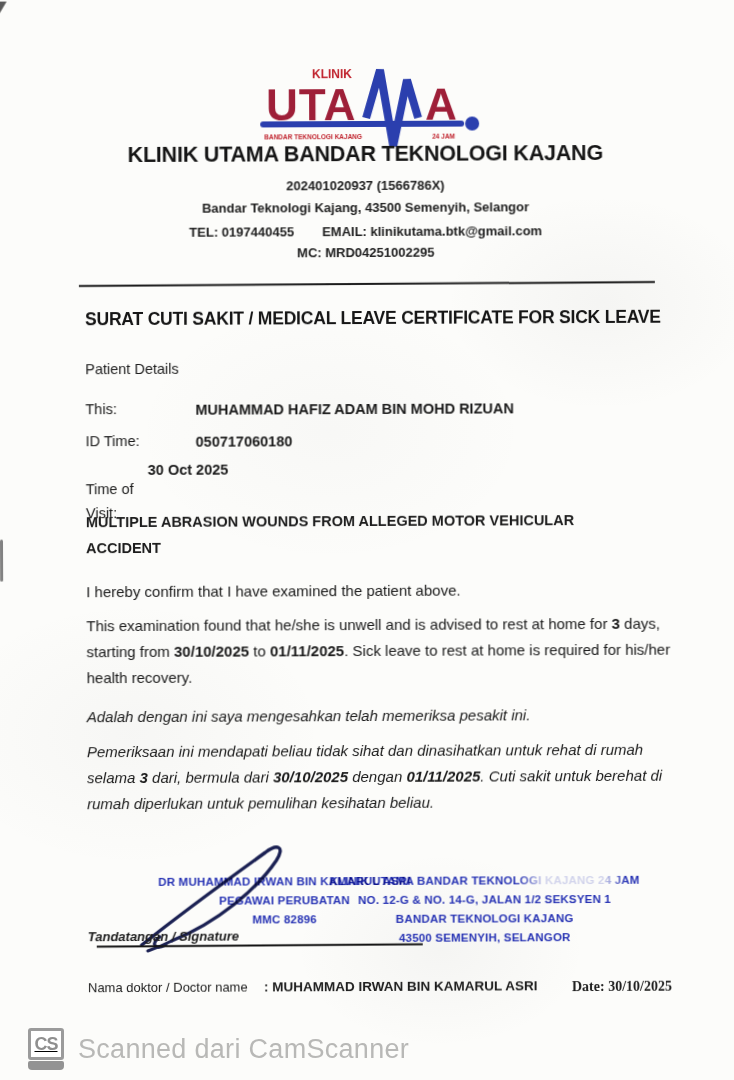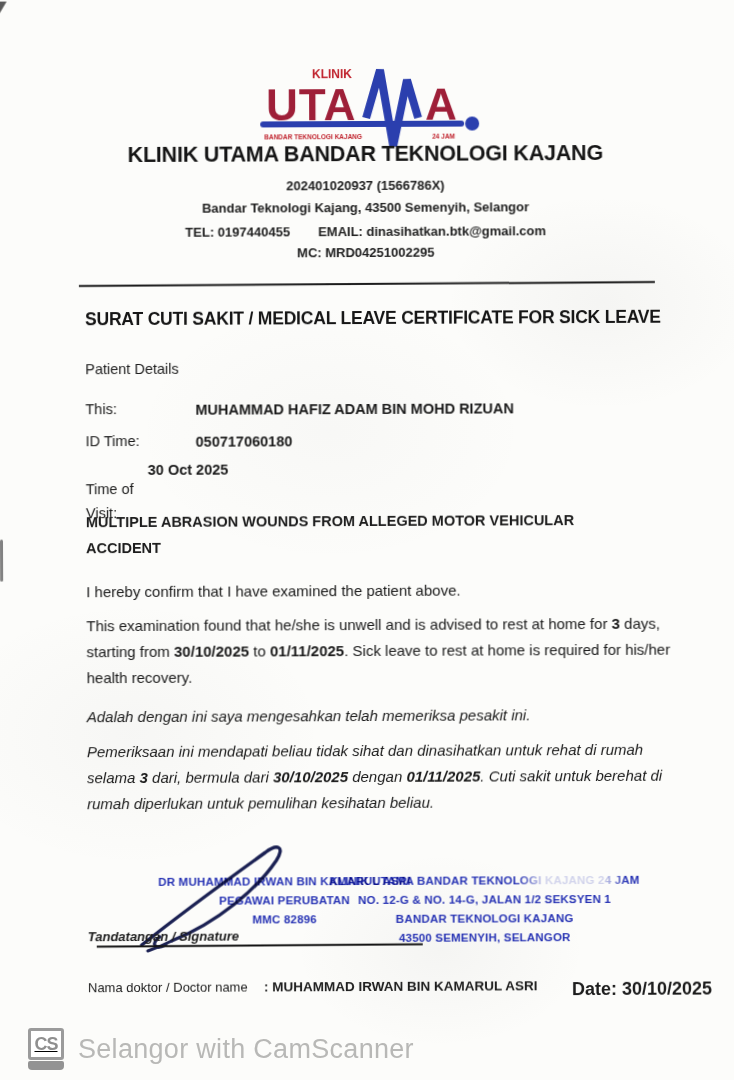--- a/index.html
+++ b/index.html
@@ -77,21 +77,21 @@
   .stamp-clinic .l1{white-space:nowrap;
     -webkit-mask-image:linear-gradient(90deg,#000 0 60%,rgba(0,0,0,.2) 68% 86%,#000 93%);
             mask-image:linear-gradient(90deg,#000 0 60%,rgba(0,0,0,.2) 68% 86%,#000 93%);}
   .signature-svg{position:absolute;left:118px;top:838px;mix-blend-mode:multiply;}
 
   .sig-line{position:absolute;left:95px;top:944px;width:326px;height:2.2px;background:#141414;
     transform:rotate(-0.2deg);}
   .sig-label{position:absolute;left:86px;top:928px;font-size:13px;font-weight:600;color:#1c1c1c;font-style:italic;}
   .doctor-row{position:absolute;left:86px;top:979px;font-size:13px;color:#1c1c1c;font-weight:500;}
   .doctor-row .dval{position:absolute;left:176px;top:0;font-weight:bold;font-size:13.5px;white-space:nowrap;}
-  .date-label{position:absolute;left:570px;top:980px;font-size:18px;font-weight:bold;color:#1c1c1c;white-space:nowrap;}
+  .date-label{position:absolute;left:570px;top:980px;font-size:14px;font-weight:bold;color:#1c1c1c;white-space:nowrap;font-family:Liberation Serif, serif;}
 
   
   .cam{position:absolute;left:28px;top:1028px;display:flex;align-items:center;filter:none;}
   .cam-icon{width:36px;text-decoration:underline;}
   .cam-box{width:30px;height:26px;border:3px solid #9b9b9b;border-radius:3px;background:#fff;
     display:flex;align-items:center;justify-content:center;
     font-weight:bold;font-size:18px;color:#8f8f8f;letter-spacing:-1px;}
   .cam-bar{width:36px;height:9px;background:#939393;border-radius:2px 2px 4px 4px;margin-top:1px;}
   .cam-text{margin-left:14px;font-size:27px;color:#b8b8b6;letter-spacing:.3px;font-weight:400;}
 </style>
@@ -114,21 +114,21 @@
         <polyline points="116,56 130,8 143,84 157,18 168,56" fill="none" stroke="#2b3fae" stroke-width="8" stroke-linejoin="miter"></polyline>
         <text x="14" y="77" font-family="Liberation Sans, sans-serif" font-size="6.5" font-weight="bold" fill="#c0242e">BANDAR TEKNOLOGI KAJANG</text>
         <text x="182" y="77" font-family="Liberation Sans, sans-serif" font-size="6.5" font-weight="bold" fill="#c0242e">24 JAM</text>
       </svg>
     </div>
 
     <div class="clinic-name">KLINIK UTAMA BANDAR TEKNOLOGI KAJANG</div>
     <div class="reg-line">202401020937 (1566786X)</div>
     <div class="addr-line">Bandar Teknologi Kajang, 43500 Semenyih, Selangor</div>
     <div class="contact-line">
-      <span>TEL: 0197440455</span><span class="gap"></span><span>EMAIL: dinasihatkan.btk@gmail.com</span>
+      <span>TEL: 0197440455</span><span class="gap"></span><span>EMAIL: klinikutama.btk@gmail.com</span>
     </div>
     <div class="mc-line">MC: MRD04251002295</div>
 
     <div class="rule"></div>
 
     <div class="doc-title">SURAT CUTI SAKIT / MEDICAL LEAVE CERTIFICATE FOR SICK LEAVE</div>
 
     <div class="section-label">Patient Details</div>
 
     <div class="p-row row-name">
@@ -179,15 +179,15 @@
     </div>
     <div class="date-label">Date: 30/10/2025</div>
 
   </div>
 
   <div class="cam">
     <div class="cam-icon">
       <div class="cam-box">CS</div>
       <div class="cam-bar"></div>
     </div>
-    <div class="cam-text">Selangor with CamScanner</div>
+    <div class="cam-text">Scanned dari CamScanner</div>
   </div>
 </div>
 
 </body></html>

